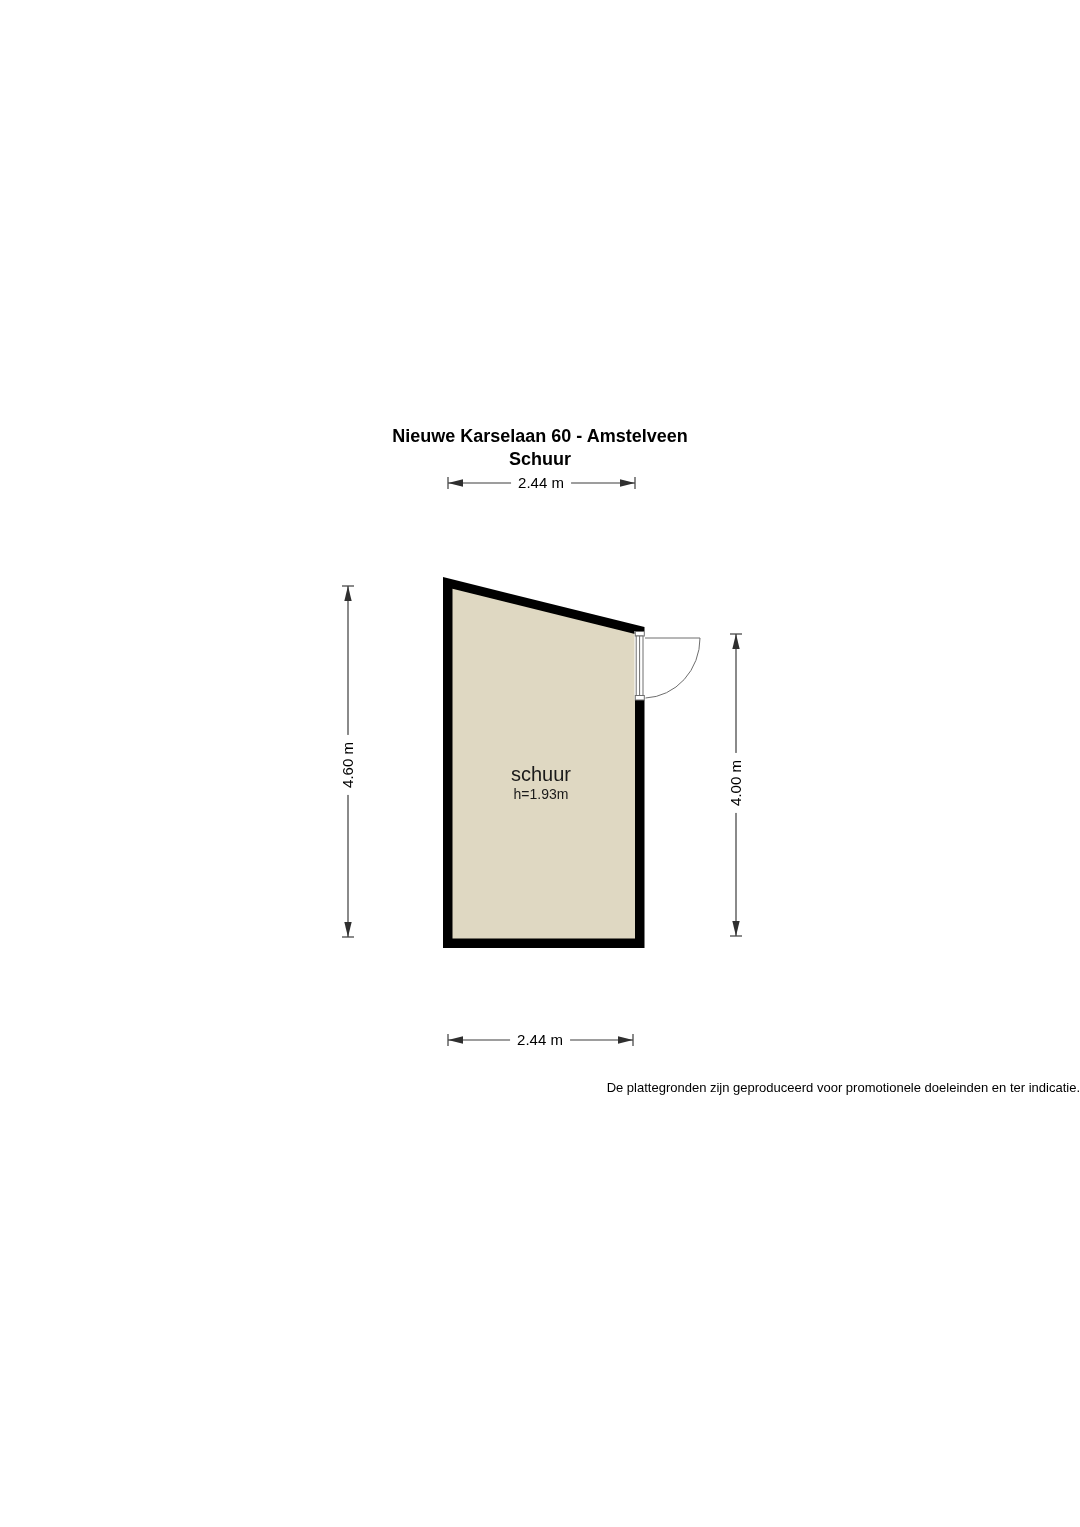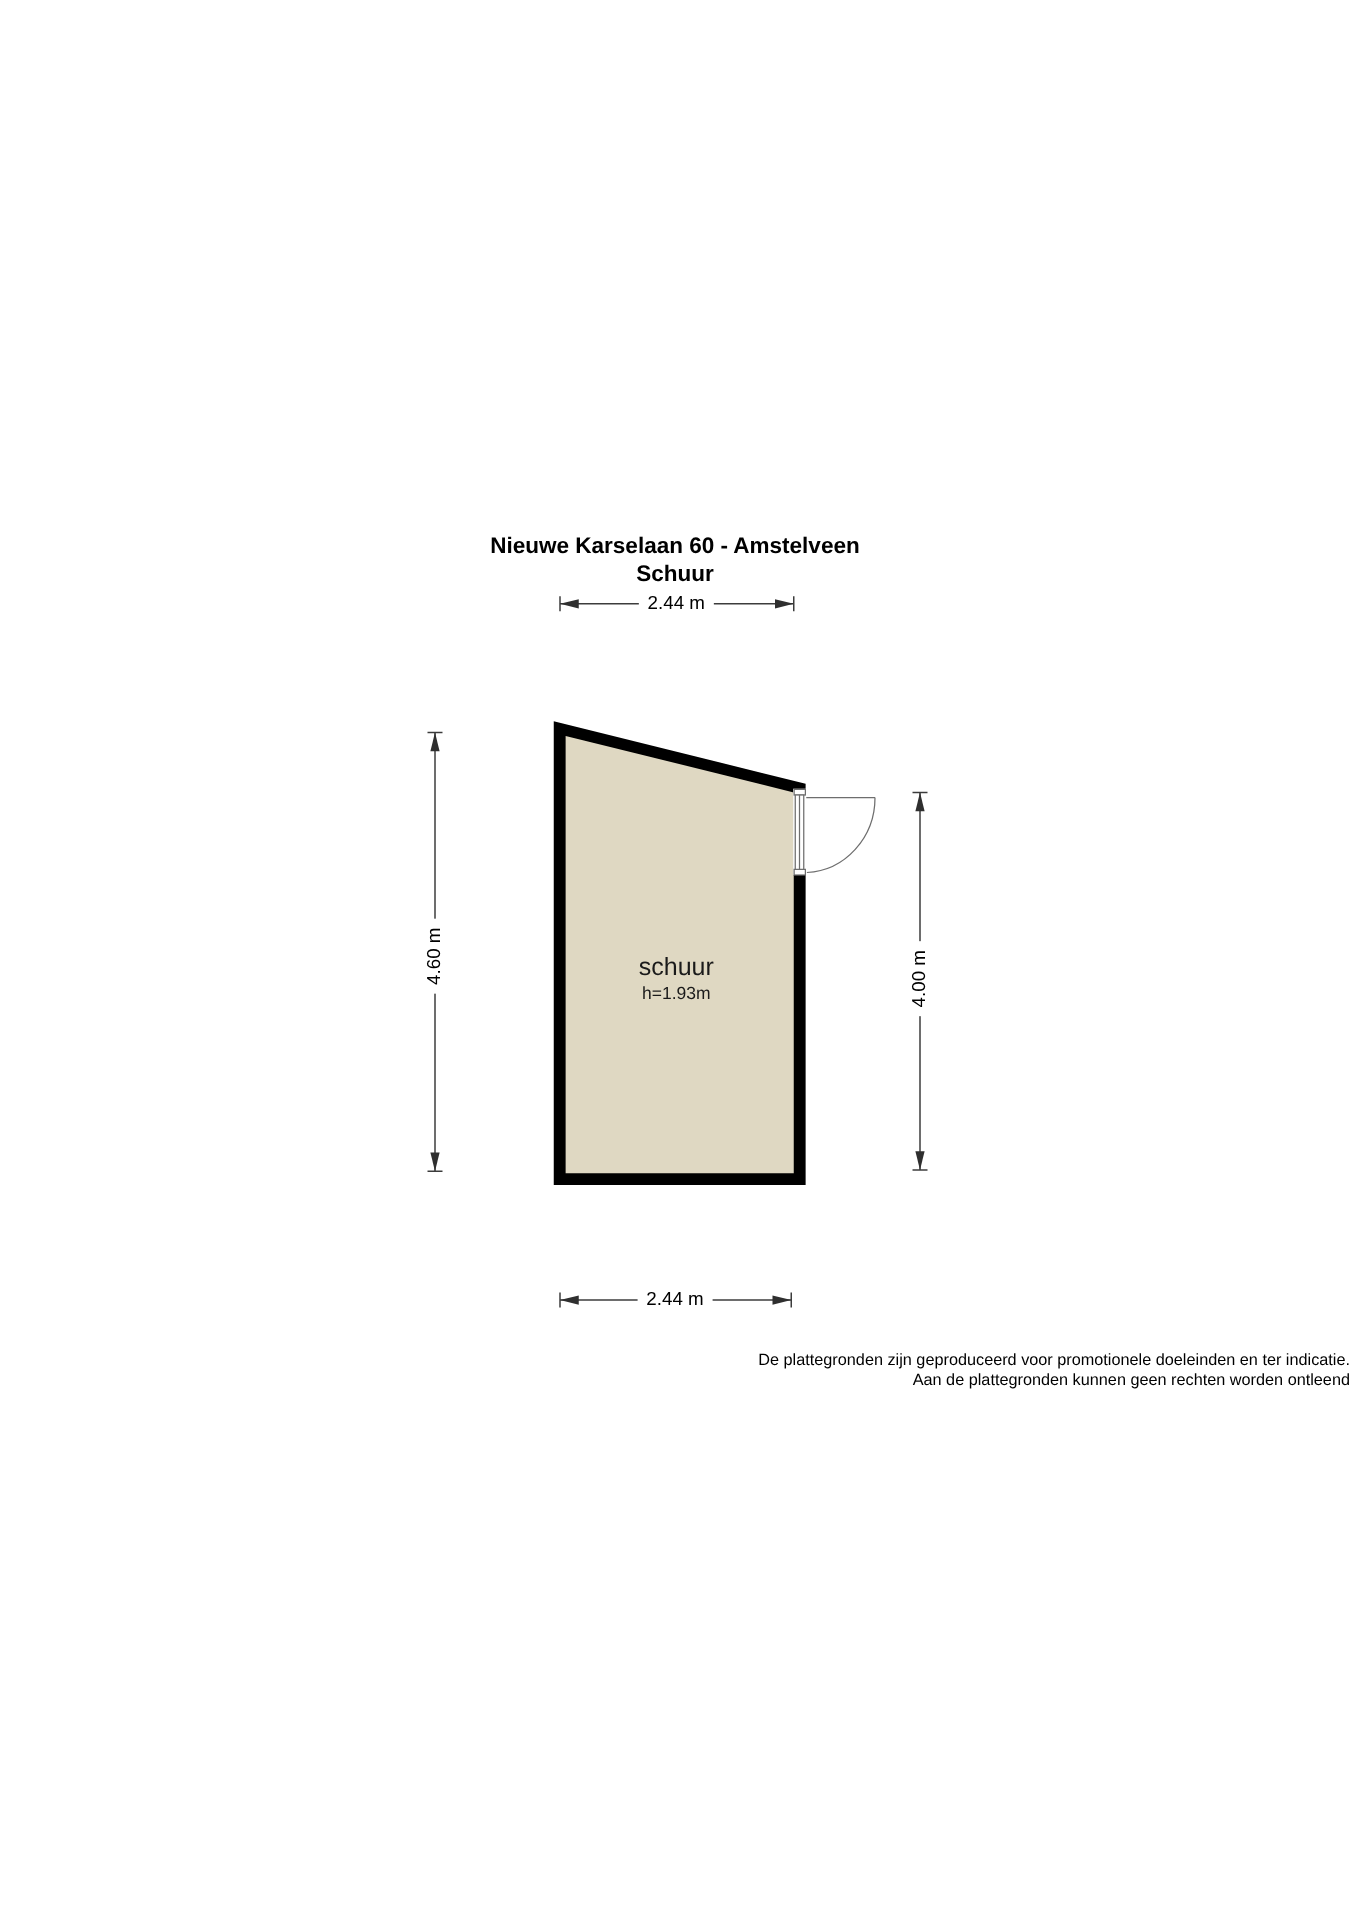--- a/index.html
+++ b/index.html
@@ -132,16 +132,15 @@
   <div class="dim-label vertical" style="left:348px; top:765px;">4.60 m</div>
   <div class="dim-label vertical" style="left:736px; top:783px;">4.00 m</div>
 
   <div class="room-label">
     <div class="room-name">schuur</div>
     <div class="room-height">h=1.93m</div>
   </div>
 
   <div class="footer">
     <div>De plattegronden zijn geproduceerd voor promotionele doeleinden en ter indicatie.</div>
-    <div>Aan de plattegronden kunnen geen rechten worden ontleend</div>
   </div>
 
 </div>
 
 </body></html>

